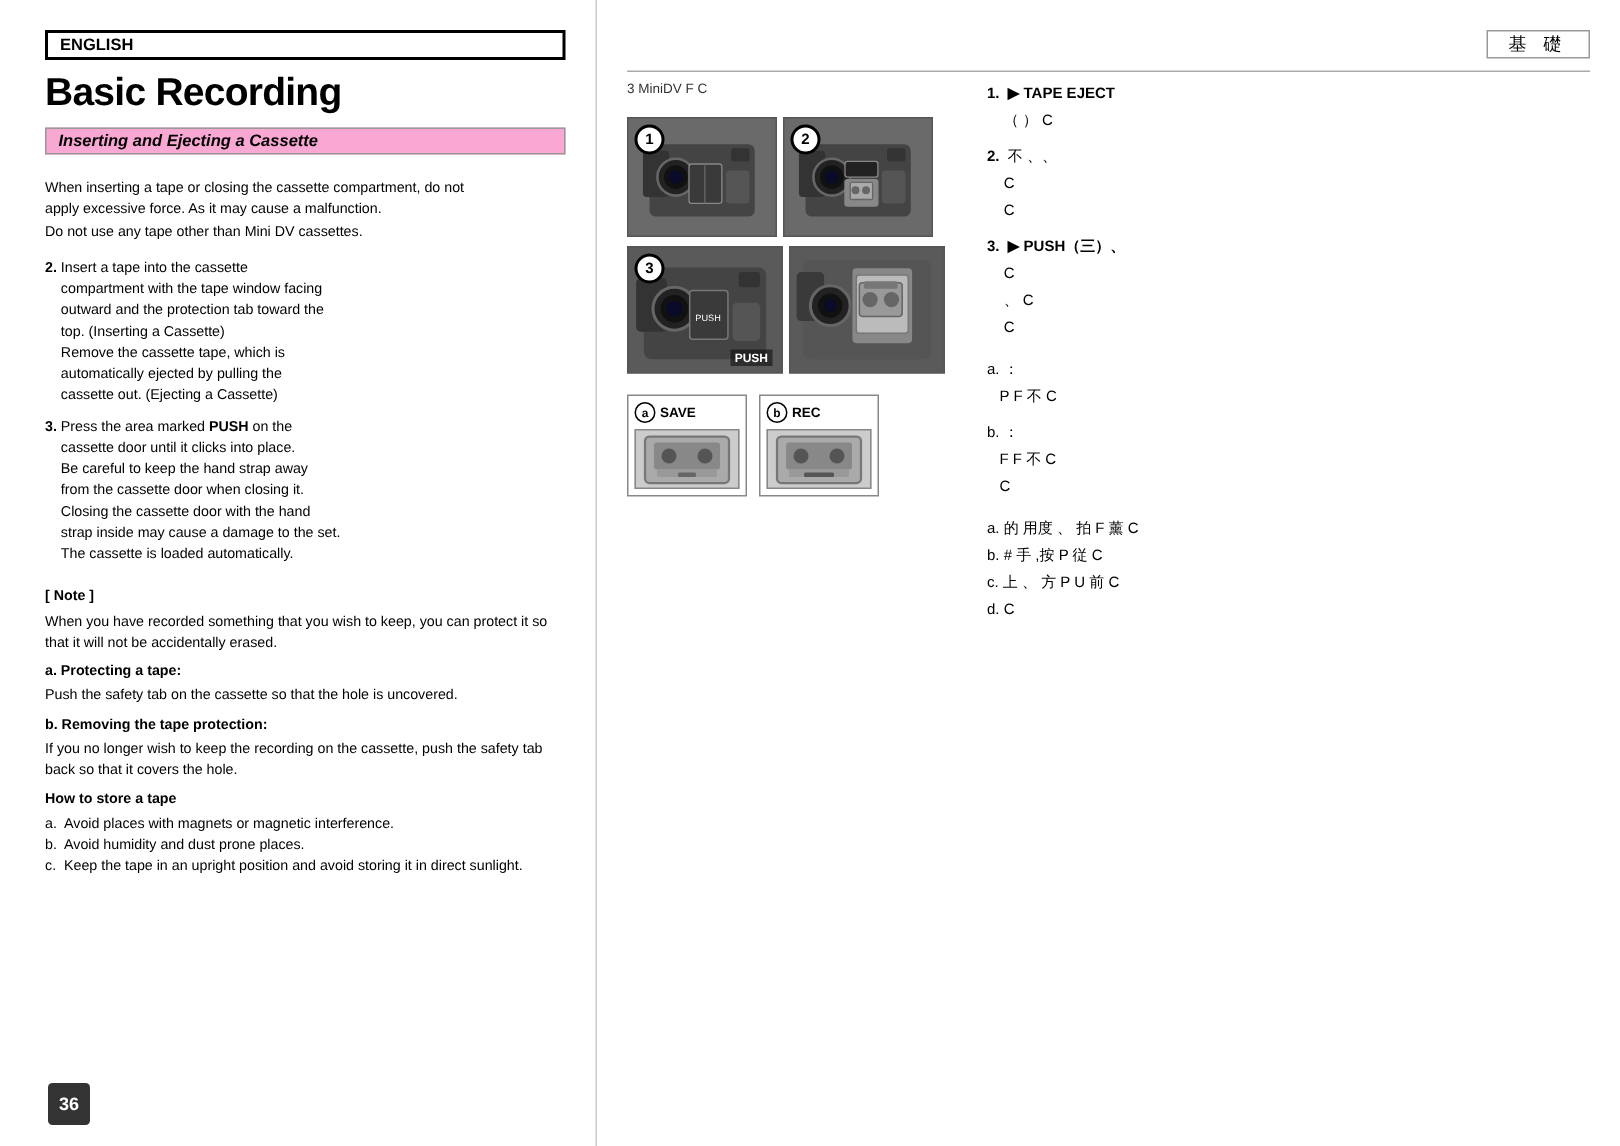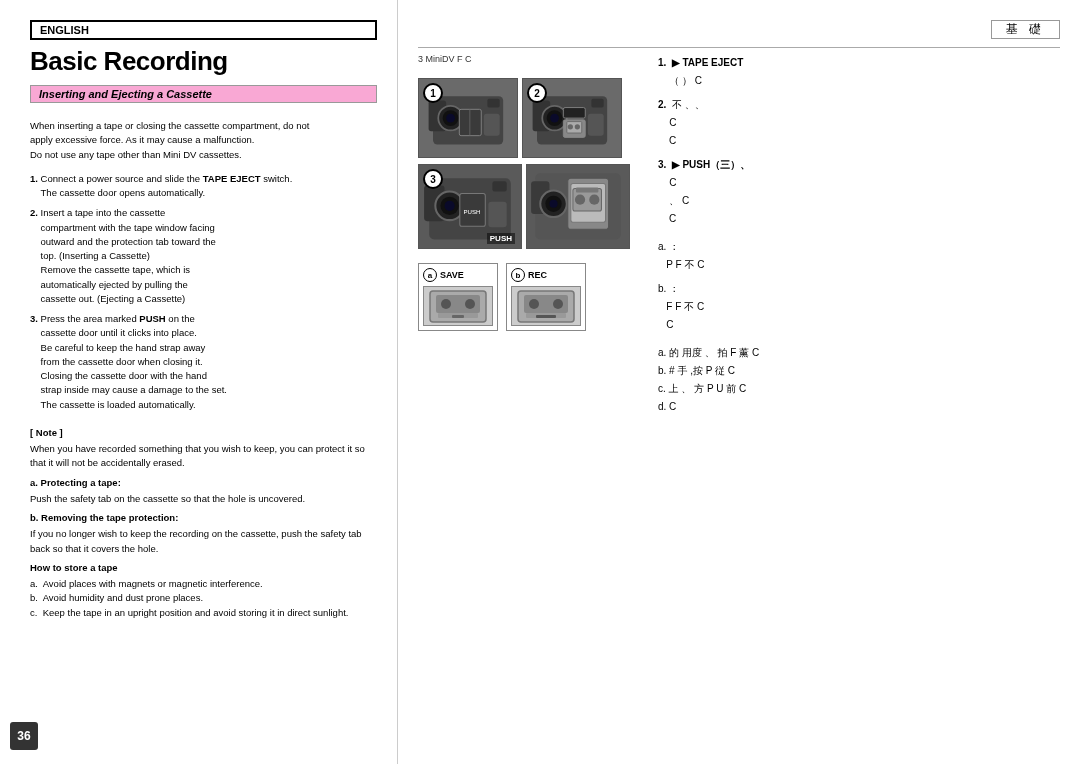--- a/index.html
+++ b/index.html
@@ -93,21 +93,21 @@
       font-weight: bold;
       margin-top: 5px;
       margin-bottom: 2px;
     }
 
     .bold { font-weight: bold; }
 
     .page-num {
       position: absolute;
       bottom: 14px;
-      left: 10px;
+      left: 32px;
       width: 28px;
       height: 28px;
       background: #333;
       color: #fff;
       display: flex;
       align-items: center;
       justify-content: center;
       font-size: 12px;
       font-weight: bold;
       border-radius: 3px;
@@ -308,24 +308,20 @@
 
     <div class="section-title">Inserting and Ejecting a Cassette</div>
 
     <div class="intro-text">
       <span>When inserting a tape or closing the cassette compartment, do not</span><br>
       <span>apply excessive force. As it may cause a malfunction.</span><br>
       <span>Do not use any tape other than Mini DV cassettes.</span>
     </div>
 
     <div class="steps">
-      <div class="step-item">
-        <p><strong>1.</strong> Connect a power source and slide the <strong>TAPE EJECT</strong> switch.<br>
-        &nbsp;&nbsp;&nbsp;&nbsp;The cassette door opens automatically.</p>
-      </div>
       <div class="step-item">
         <p><strong>2.</strong> Insert a tape into the cassette<br>
         &nbsp;&nbsp;&nbsp;&nbsp;compartment with the tape window facing<br>
         &nbsp;&nbsp;&nbsp;&nbsp;outward and the protection tab toward the<br>
         &nbsp;&nbsp;&nbsp;&nbsp;top. (Inserting a Cassette)<br>
         &nbsp;&nbsp;&nbsp;&nbsp;Remove the cassette tape, which is<br>
         &nbsp;&nbsp;&nbsp;&nbsp;automatically ejected by pulling the<br>
         &nbsp;&nbsp;&nbsp;&nbsp;cassette out. (Ejecting a Cassette)</p>
       </div>
       <div class="step-item">

